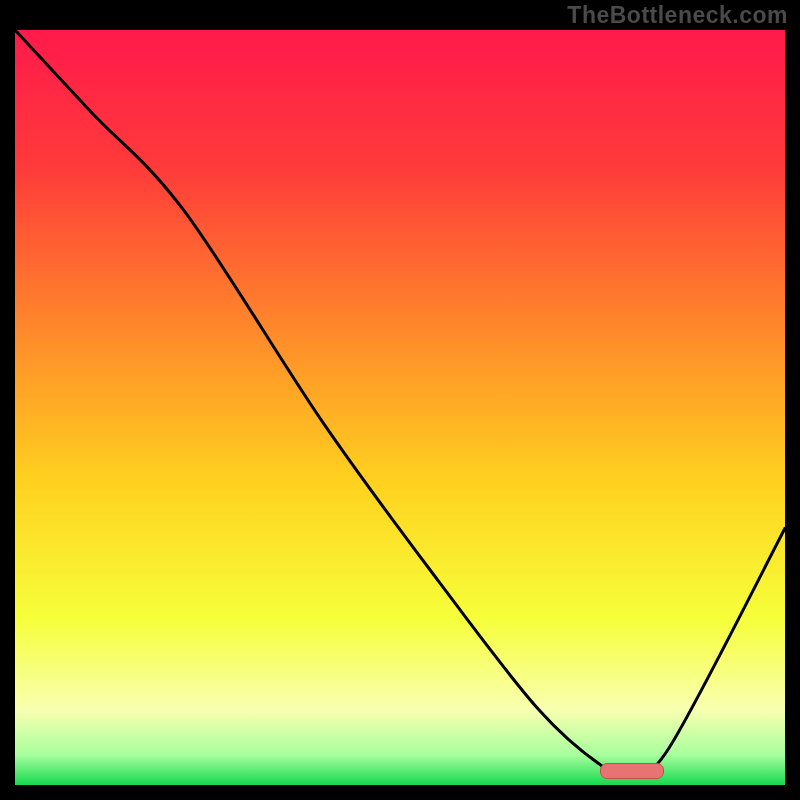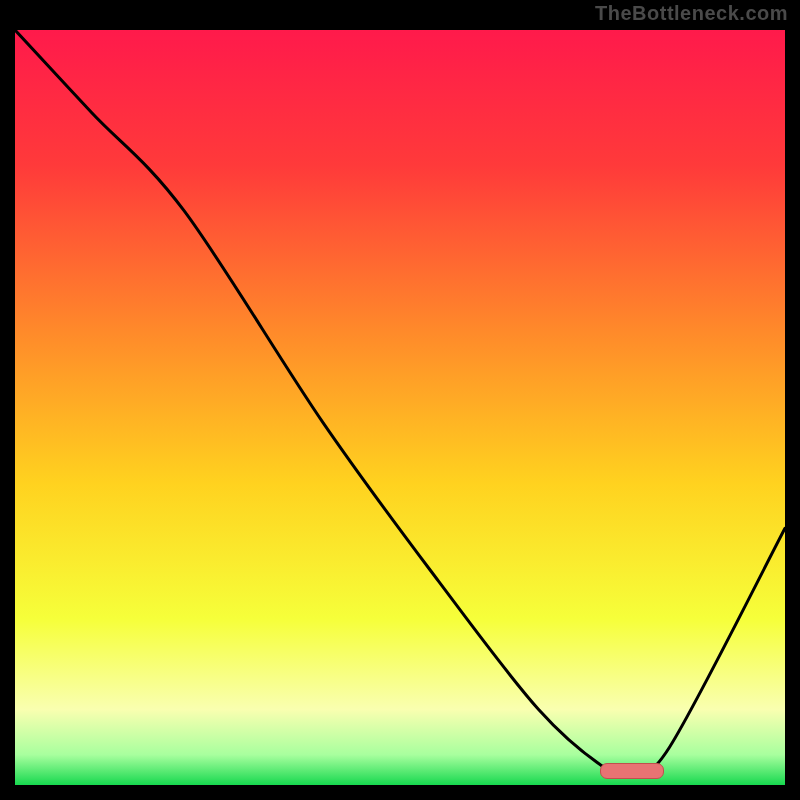--- a/index.html
+++ b/index.html
@@ -15,21 +15,21 @@
     position: relative;
     width: 800px;
     height: 800px;
     background: #000;
   }
   .watermark {
     position: absolute;
     top: 2px;
     right: 12px;
     color: #4a4a4a;
-    font-size: 20px;
+    font-size: 23px;
     font-weight: bold;
     letter-spacing: 0.5px;
     z-index: 20;
     user-select: none;
   }
   .plot-area {
     position: absolute;
     left: 15px;
     top: 30px;
     width: 770px;

